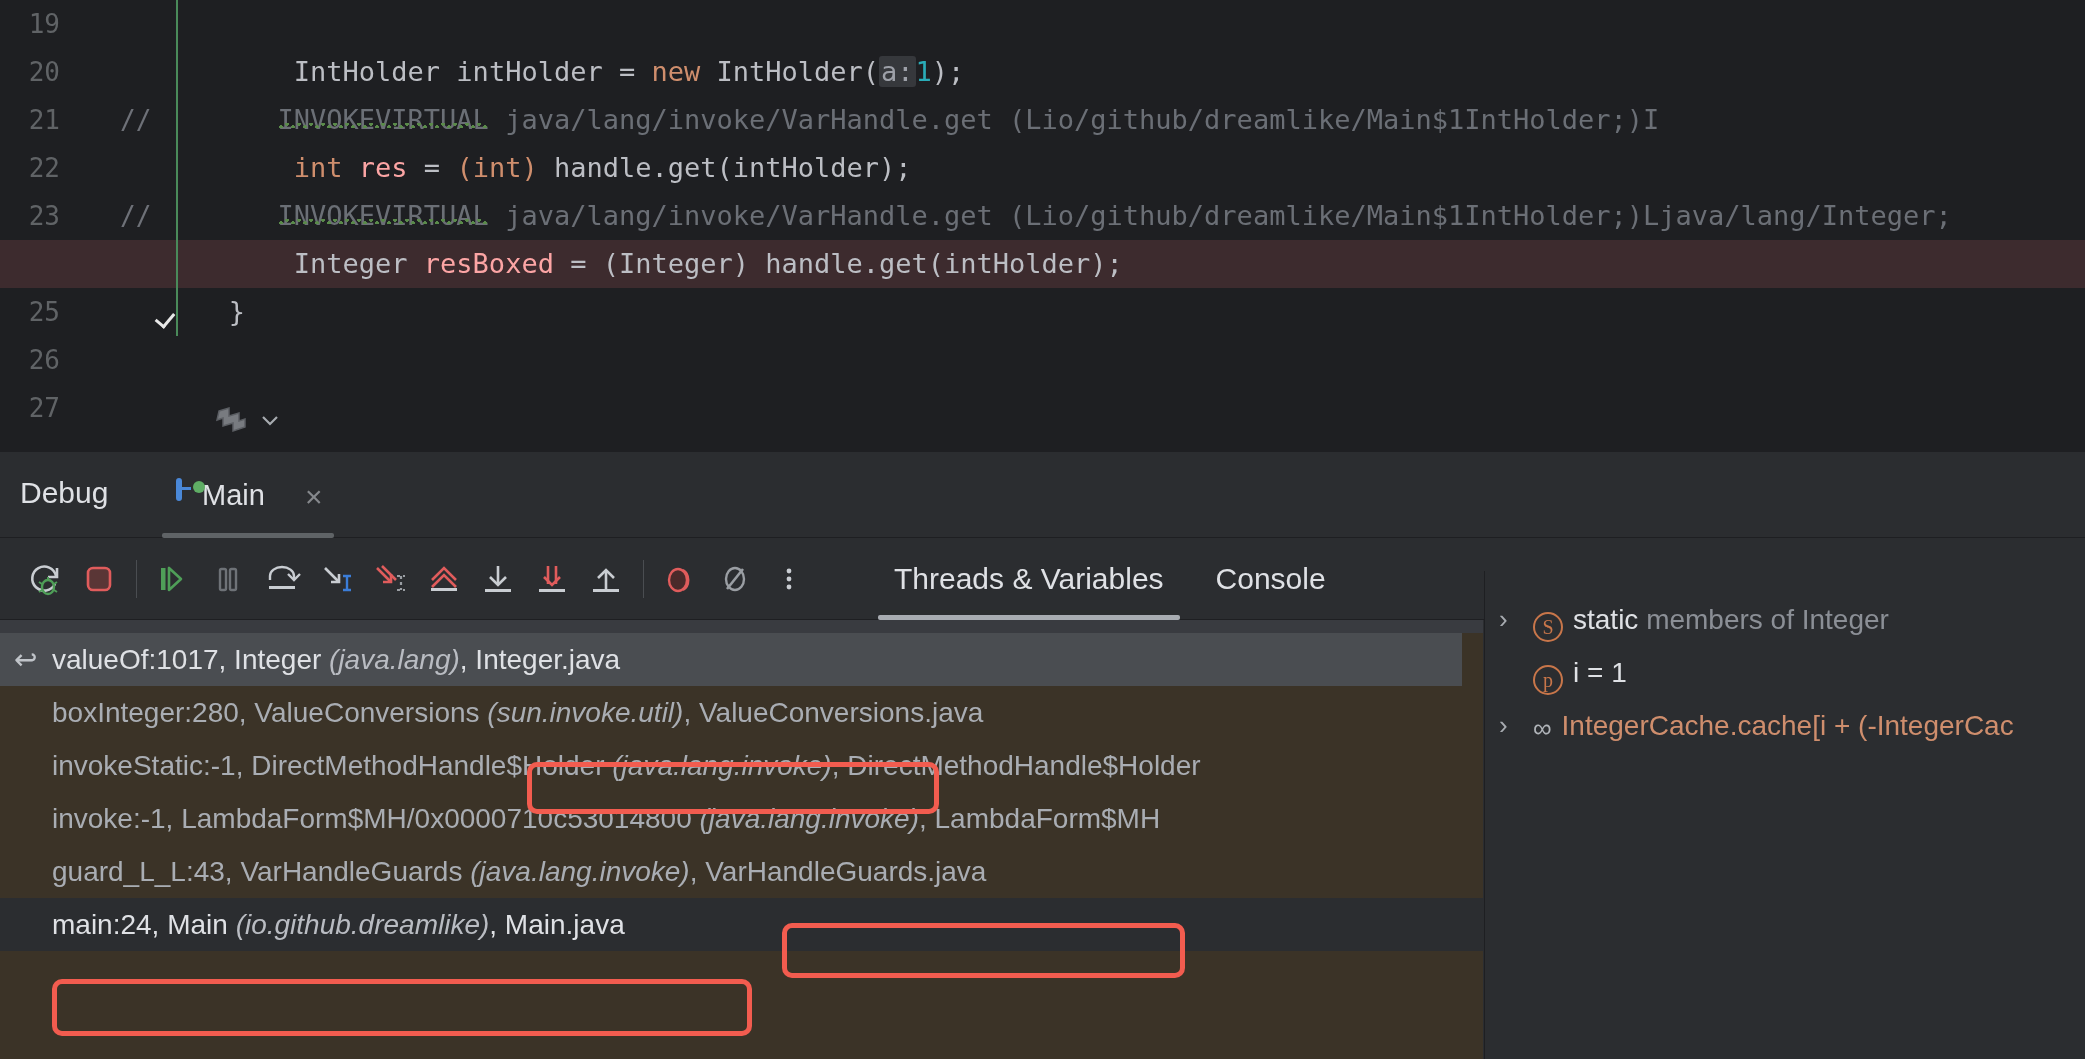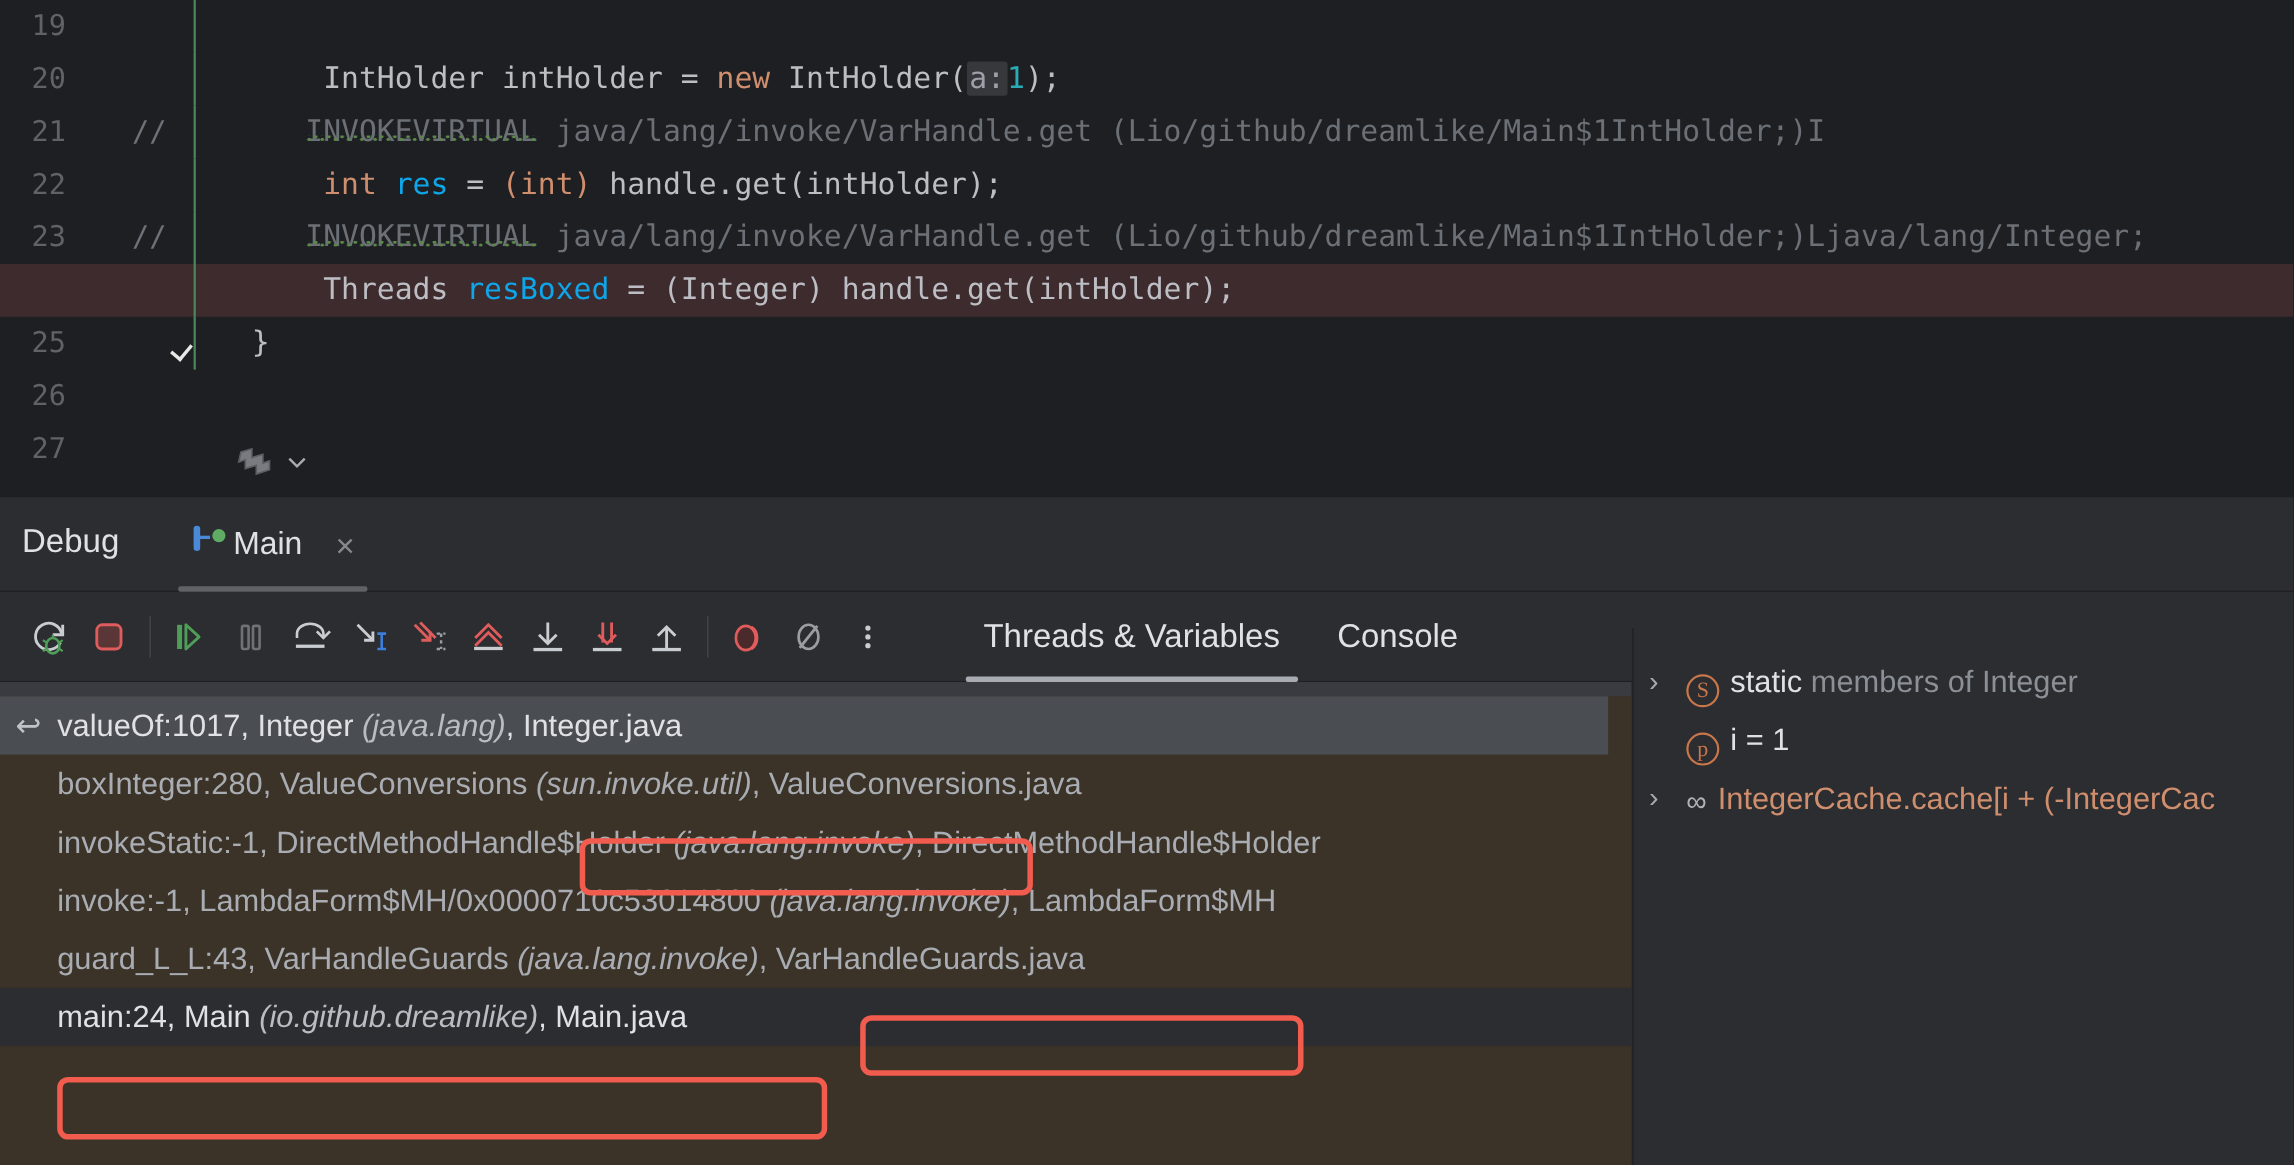--- a/index.html
+++ b/index.html
@@ -45,21 +45,21 @@
   .green-bar{
     position:absolute; left:176px; top:0; width:2px; height:100%;
     background:#4a8a5a;
   }
   .code-text{ position:absolute; left:180px; top:0; }
 
   .tok-kw{ color:#cf8e6d; }
   .tok-plain{ color:#bcbec4; }
   .tok-param{ color:#9da0a8; background:#36383c; border-radius:3px; padding:0 2px;}
   .tok-num{ color:#2aacb8; }
-  .tok-var{ color:#0ea5e9; }
+  .tok-var{ color:#fca5a5; }
   .tok-comment{ color:#6b6f76; }
   .tok-comment-u{ color:#6b6f76; border-bottom:none; position:relative;margin-top:20px; }
   .squiggle{
     position:absolute; left:0; right:0; bottom:7px; height:5px;
     background-image:
       radial-gradient(circle at 3px 4px, #5a8a4a 1.6px, transparent 1.9px),
       radial-gradient(circle at 9px 1px, #5a8a4a 1.6px, transparent 1.9px);
     background-size:12px 6px;
   }
   .bulb{
@@ -83,21 +83,21 @@
   }
   #debug-header{
     position:relative; height:86px; border-bottom:1px solid #1e1f22;
   }
   #debug-title{
     position:absolute; left:20px; top:24px;
     font-size:30px; color:#dfe1e5; font-weight:normal;
   }
   #run-tab{
     position:absolute; left:148px; top:0; height:86px; width:200px;
-    display:flex; align-items:center; gap:10px; padding-left:28px;
+    display:flex; align-items:center; gap:0; padding-left:28px;
   }
   #run-tab:after{
     content:""; position:absolute; left:14px; right:14px; bottom:0;
     height:5px; background:#5f6366; border-radius:2px;
   }
   .run-icon{ position:relative; width:26px; height:28px; }
   .run-icon .body{
     width:24px;height:26px;border:3px solid #4a88d8;border-radius:6px;
     background:#2b2d30;
   }
@@ -239,21 +239,21 @@
       </span>
       <span class="green-bar"></span>
       <span class="code-text">      <span class="tok-comment-u"><span>INVOKEVIRTUAL</span><span class="squiggle"></span></span><span class="tok-comment"> java/lang/invoke/VarHandle.get (Lio/github/dreamlike/Main$1IntHolder;)Ljava/lang/Integer;</span></span>
     </div>
 
     <div class="code-line hl">
       <span class="gutter-bp">
         <span class="bp-circle"></span>
       </span>
       <span class="green-bar"></span>
-      <span class="code-text">       <span class="tok-plain">Threads</span><span class="tok-var"> resBoxed </span><span class="tok-plain">= </span><span class="tok-plain">(Integer)</span><span class="tok-plain"> handle.get(intHolder);</span></span>
+      <span class="code-text">       <span class="tok-plain">Integer</span><span class="tok-var"> resBoxed </span><span class="tok-plain">= </span><span class="tok-plain">(Integer)</span><span class="tok-plain"> handle.get(intHolder);</span></span>
     </div>
 
     <div class="code-line">
       <span class="gutter-num">25</span>
       <span class="green-bar"></span>
       <span class="code-text tok-plain">   <span>}</span></span>
     </div>
 
     <div class="code-line">
       <span class="gutter-num">26</span>

